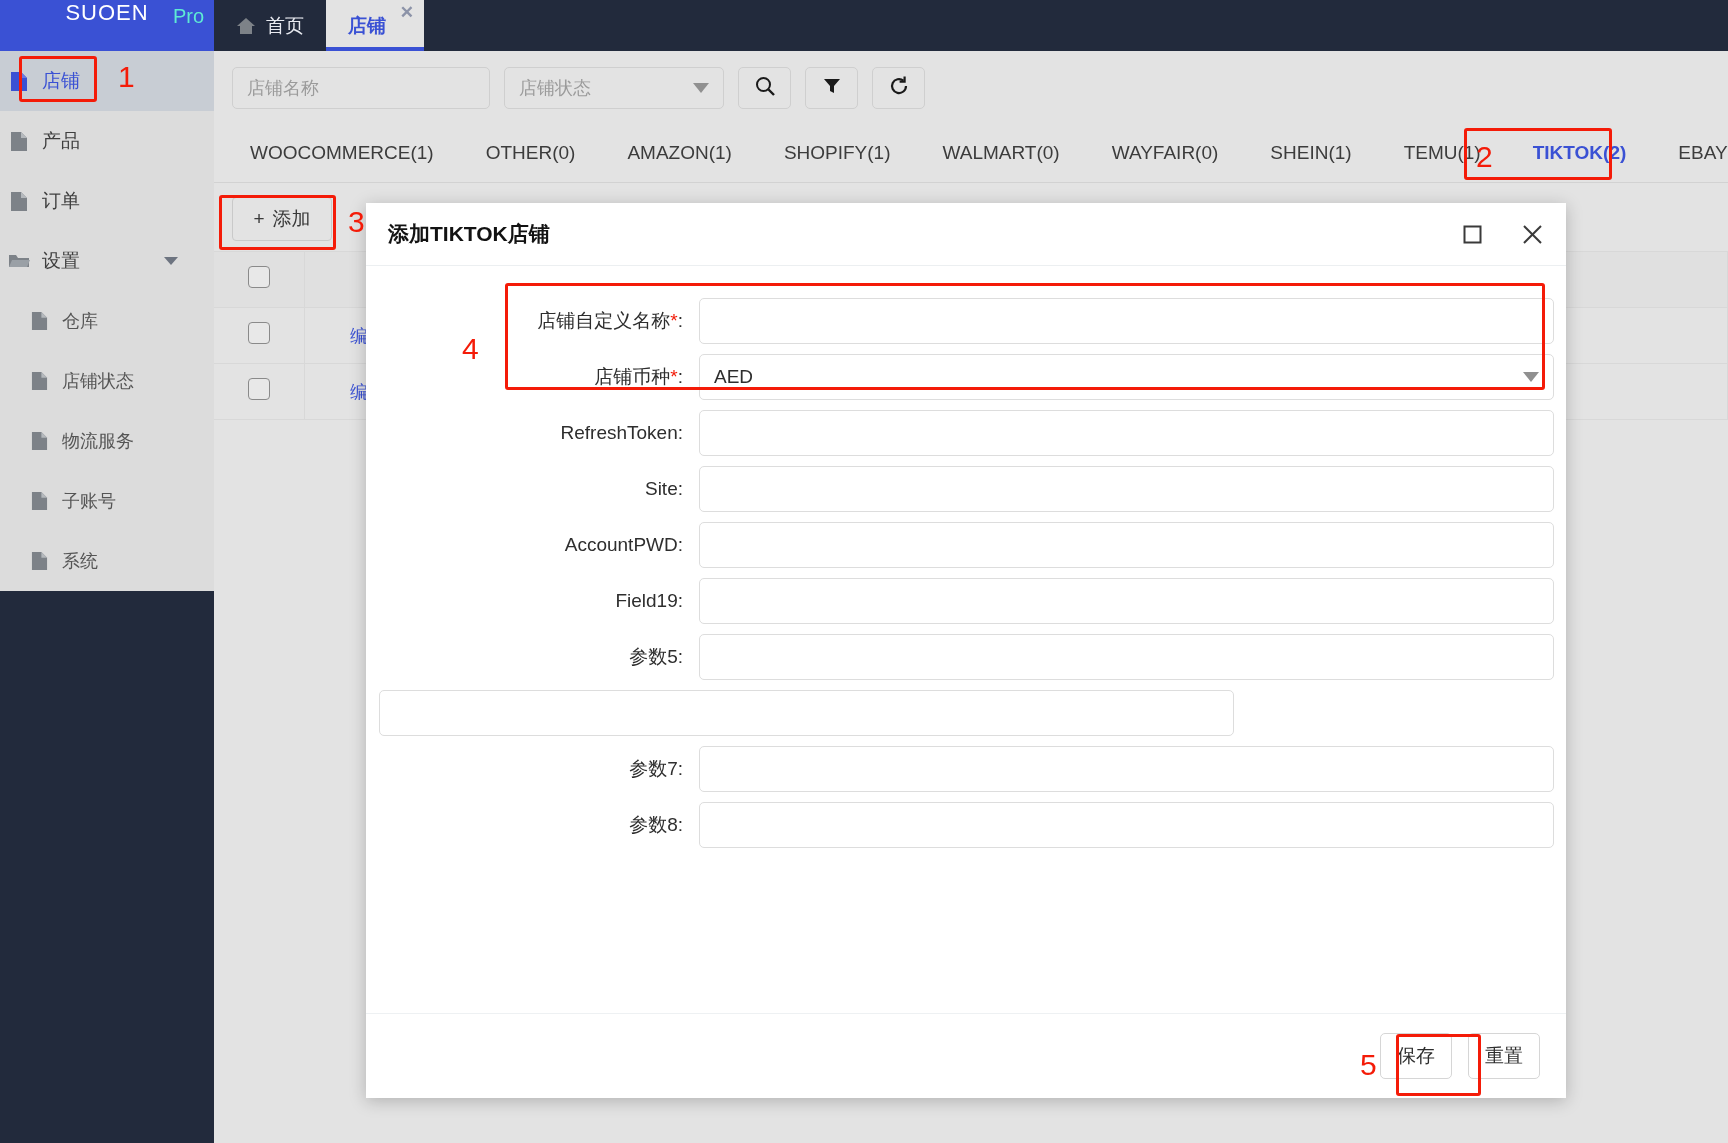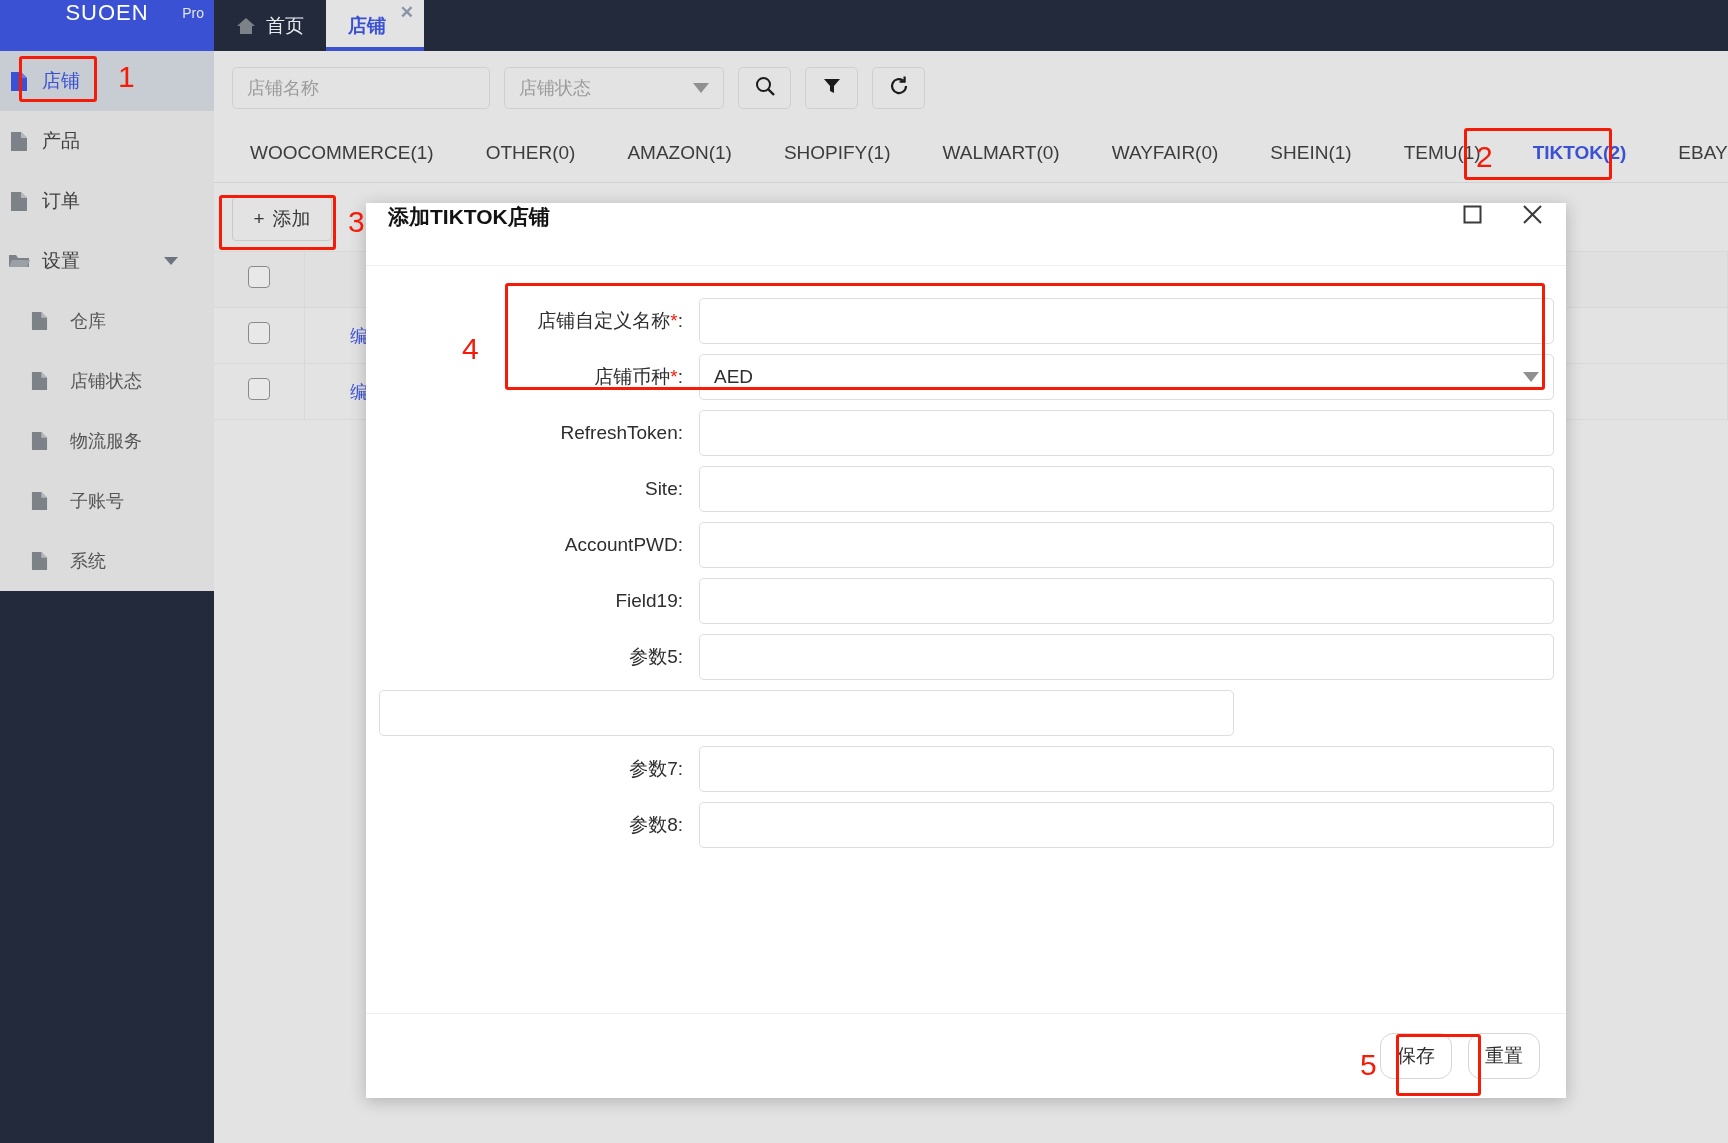--- a/index.html
+++ b/index.html
@@ -40,22 +40,22 @@
   }
   .brand-name {
     color: #ffffff;
     font-size: 22px;
     letter-spacing: 1px;
   }
   .brand-pro {
     position: absolute;
     right: 10px;
     top: 5px;
-    font-size: 14px;
-    color: #e5e5e5;
+    font-size: 20px;
+    color: #5eead4;
   }
   .menu {
     background: #dcdcdc;
     padding-bottom: 0;
   }
   .menu-item {
     display: flex;
     align-items: center;
     height: 60px;
     padding-left: 6px;
@@ -70,21 +70,21 @@
     justify-content: center;
     align-items: center;
     flex: 0 0 auto;
   }
   .menu-item .m-label {
     font-size: 19px;
     color: #3f3f3f;
     margin-left: 10px;
   }
   .menu-item.active .m-label { color: #3a51d4; }
-  .menu-item.sub { height: 60px; padding-left: 26px; gap: 8px; }
+  .menu-item.sub { height: 60px; padding-left: 26px; }
   .menu-item.sub .m-label { font-size: 18px; color: #555; }
   .caret-down {
     position: absolute;
     right: 36px;
     width: 0; height: 0;
     border-left: 7px solid transparent;
     border-right: 7px solid transparent;
     border-top: 8px solid #6d7480;
   }
 
@@ -274,21 +274,21 @@
     height: 895px;
     background: #ffffff;
     box-shadow: 0 3px 16px rgba(0,0,0,0.22);
     z-index: 40;
     display: flex;
     flex-direction: column;
   }
   .modal-head {
     height: 62px;
     display: flex;
-    align-items: flex-start;
+    align-items: center;
     padding: 0 22px;
     border-bottom: 1px solid #eceff1;
     flex: 0 0 auto;
   }
   .modal-title {
     font-size: 21px;
     font-weight: bold;
     color: #121212;
   }
   .modal-head-actions {
@@ -347,21 +347,21 @@
     display: flex;
     align-items: center;
     justify-content: flex-end;
     padding-right: 26px;
     gap: 16px;
   }
   .fbtn {
     min-width: 72px;
     height: 46px;
     border: 1px solid #d6d6d6;
-    border-radius: 13px;
+    border-radius: 5px;
     background: #ffffff;
     font-size: 19px;
     color: #2e2e2e;
     display: flex;
     align-items: center;
     justify-content: center;
     cursor: pointer;
     padding: 0 16px;
     box-sizing: border-box;
   }

